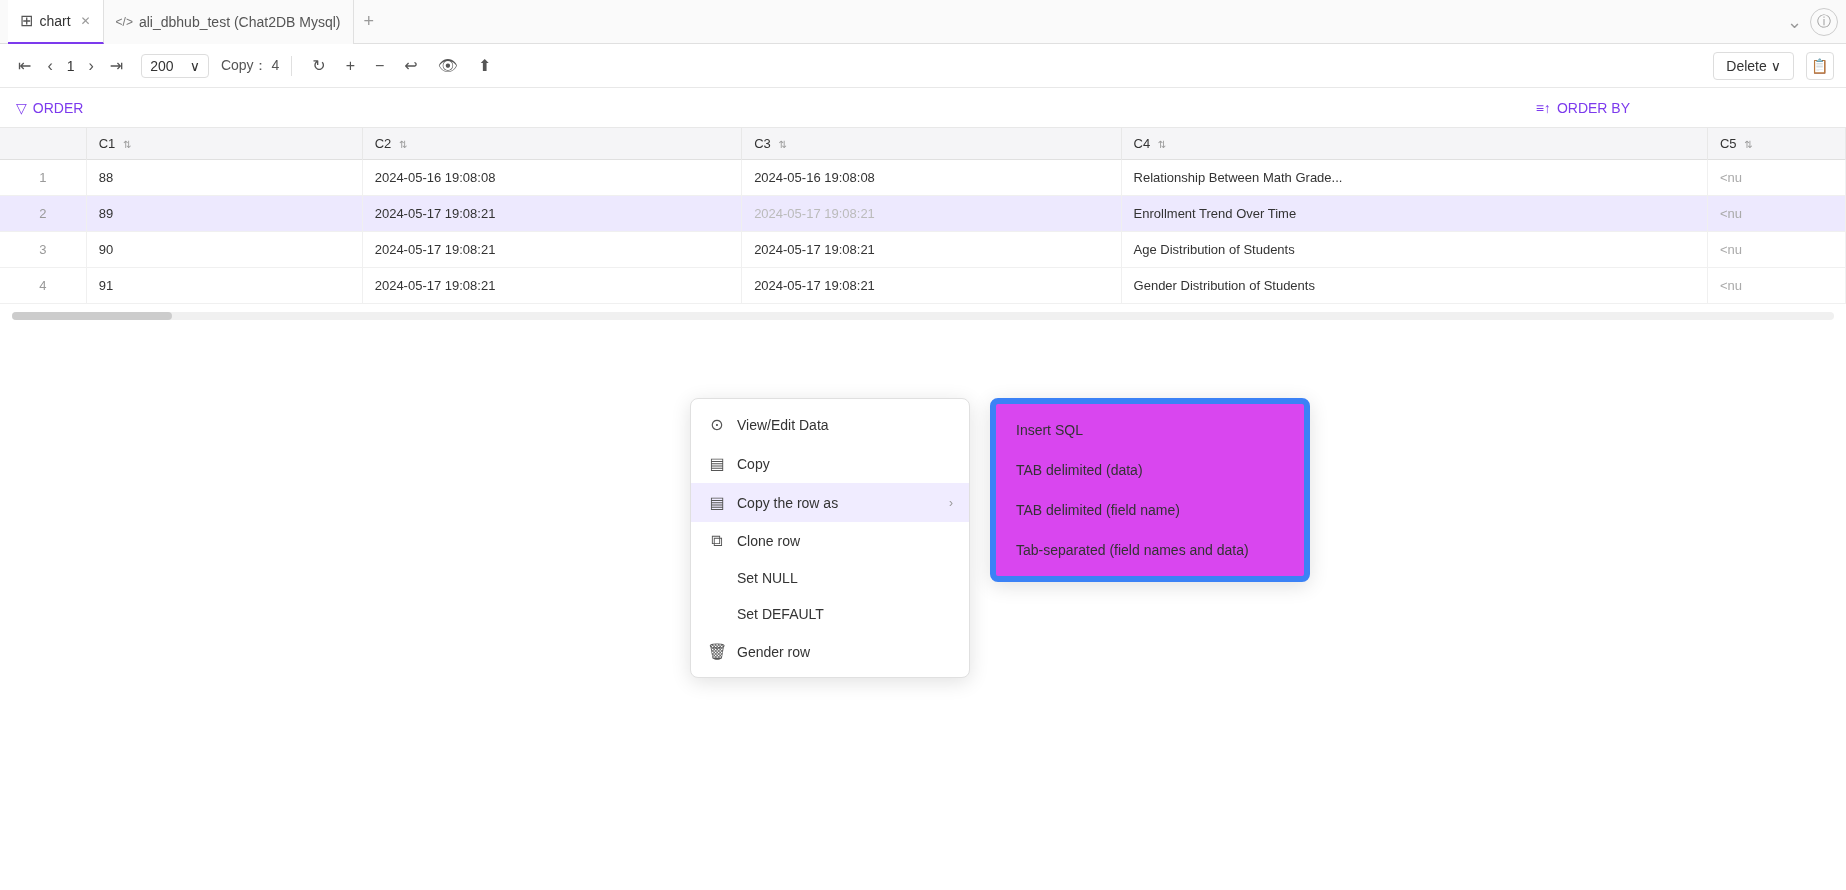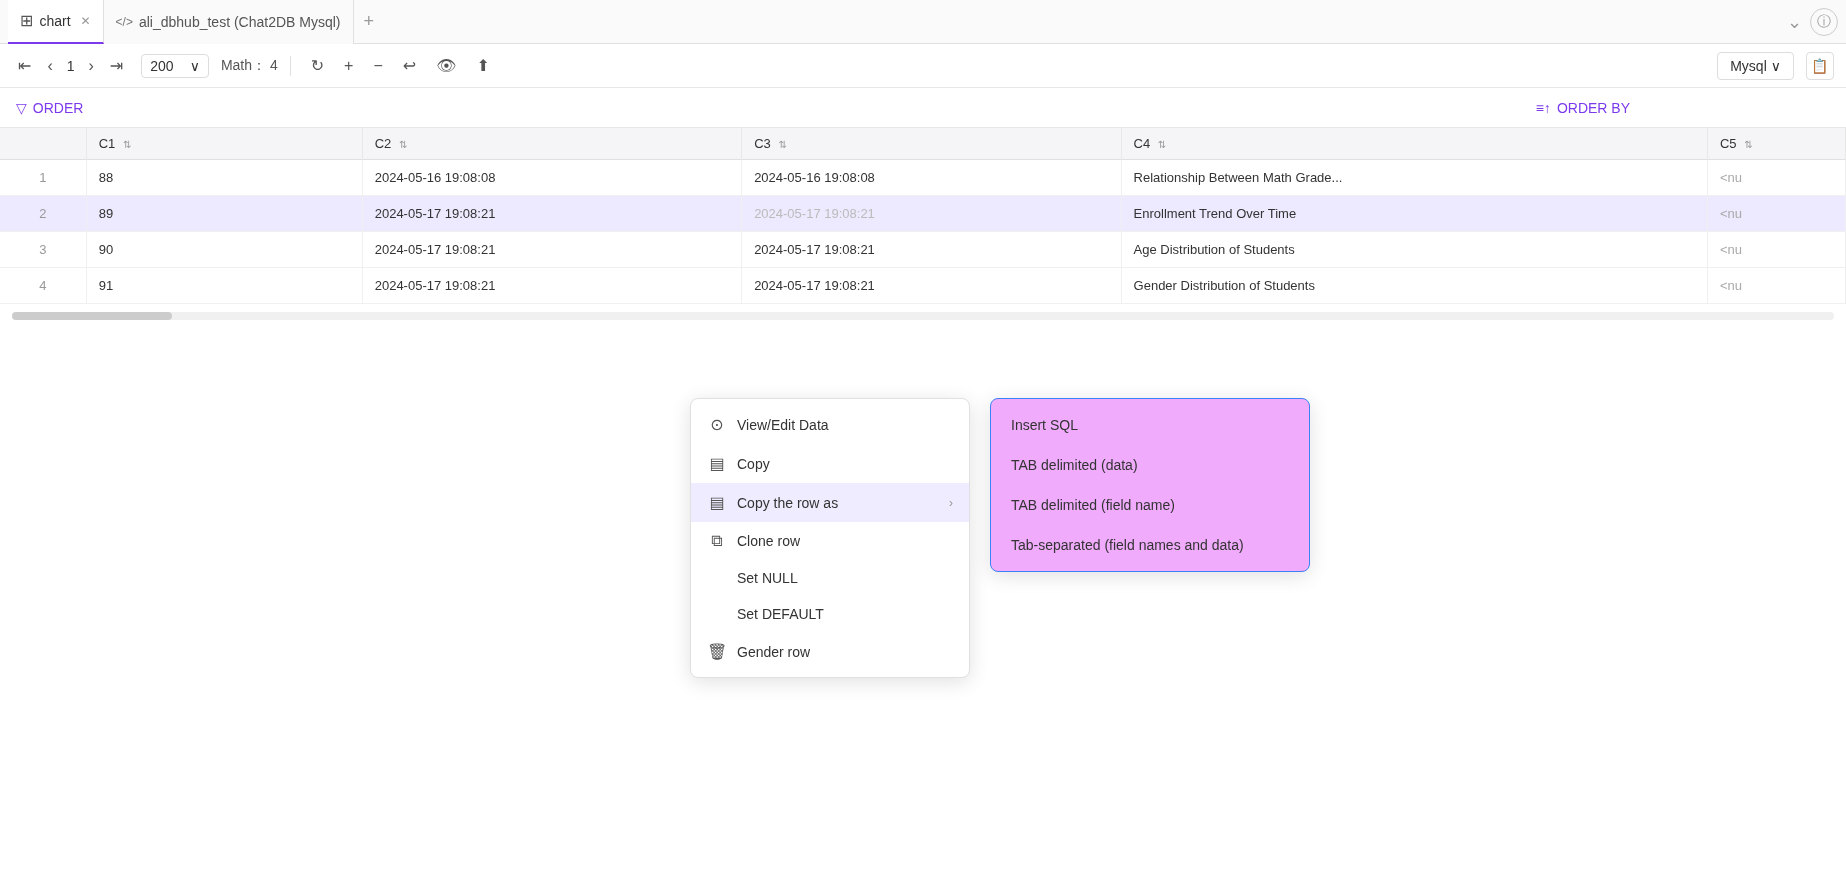--- a/index.html
+++ b/index.html
@@ -100,22 +100,22 @@
     .context-item {
       display: flex; align-items: center; gap: 10px; padding: 10px 16px;
       cursor: pointer; font-size: 14px; color: #333; white-space: nowrap;
     }
     .context-item .item-icon { font-size: 16px; color: #555; width: 20px; text-align: center; }
     .context-item .chevron { margin-left: auto; color: #999; font-size: 12px; }
     .context-item.active { background: #f0ecff; }
 
     
     .submenu {
-      position: absolute; top: 270px; left: 990px; background: #f0abfc;
-      border: 1px solid #3b82f6; border-radius: 8px; box-shadow: 0 4px 20px rgba(0,0,0,0.12);
+      position: absolute; top: 270px; left: 990px; background: #d946ef;
+      border: 6px solid #3b82f6; border-radius: 8px; box-shadow: 0 4px 20px rgba(0,0,0,0.12);
       min-width: 320px; z-index: 101; padding: 6px 0;
     }
     .submenu-item {
       padding: 12px 20px; cursor: pointer; font-size: 14px; color: #333; white-space: nowrap;
     }
   </style>
 </head>
 <body>
 
 <div class="tab-bar">
@@ -141,34 +141,34 @@
     <button>‹</button>
     <span class="page-num">1</span>
     <button>›</button>
     <button>⇥</button>
   </div>
   <div class="per-page">
     <span>200</span>
     <span>∨</span>
   </div>
   <span class="total-label">
-    <span>Math：</span>
+    <span>Copy：</span>
     <span>4</span>
   </span>
   <div class="toolbar-divider"></div>
   <div class="toolbar-actions">
     <button title="Refresh">↻</button>
     <button title="Add Row">+</button>
     <button title="Delete Row">−</button>
     <button title="Undo">↩</button>
     <button title="View">👁</button>
     <button title="Upload">⬆</button>
   </div>
   <button class="export-btn">
-    <span>Mysql</span>
+    <span>Delete</span>
     <span>∨</span>
   </button>
   <div class="clipboard-icon">📋</div>
 </div>
 
 <div class="filter-bar">
   <button class="where-btn">
     <span>▽</span>
     <span>ORDER</span>
   </button>

